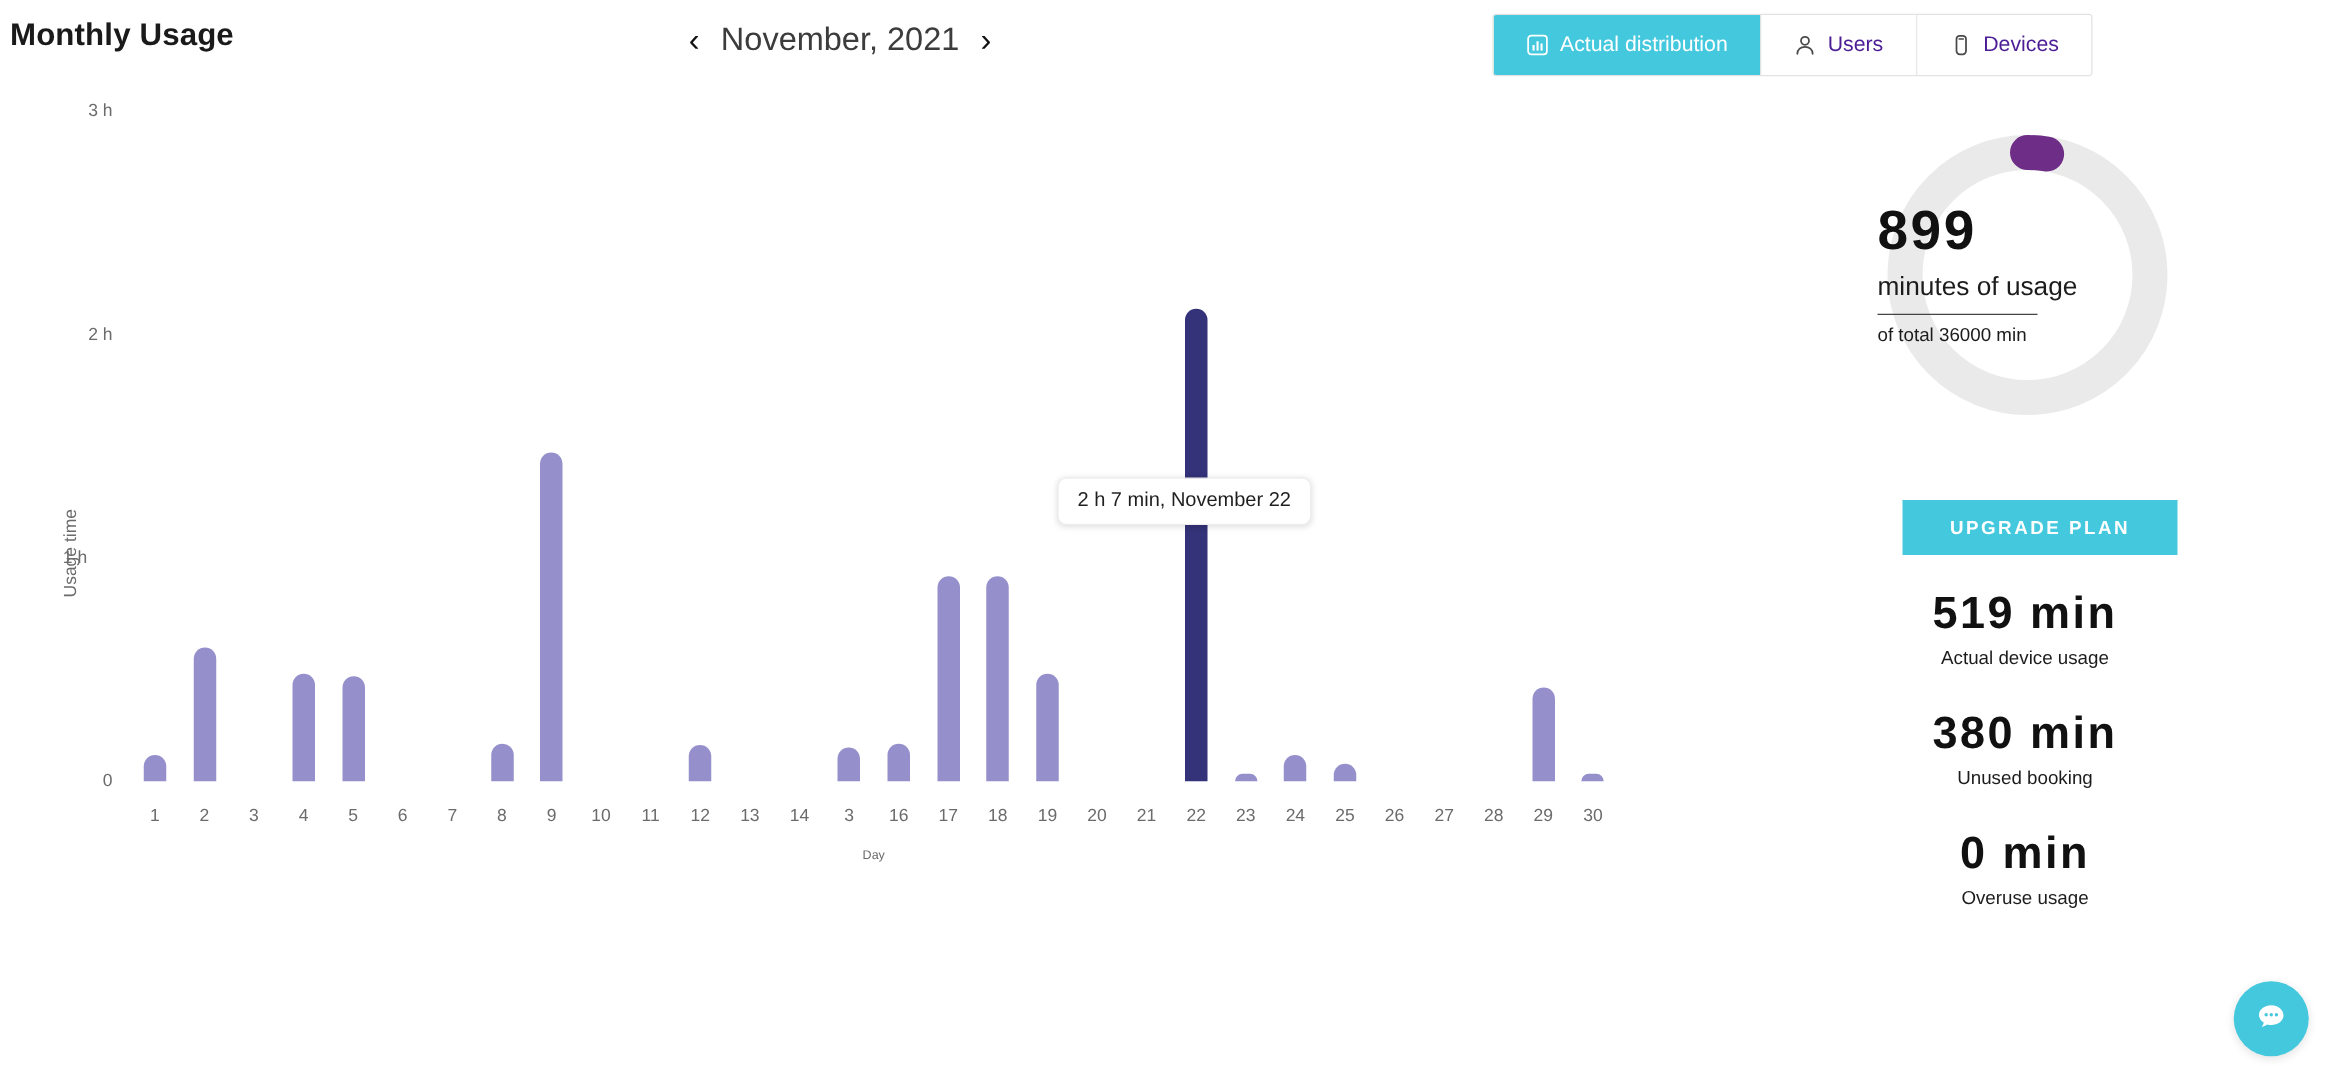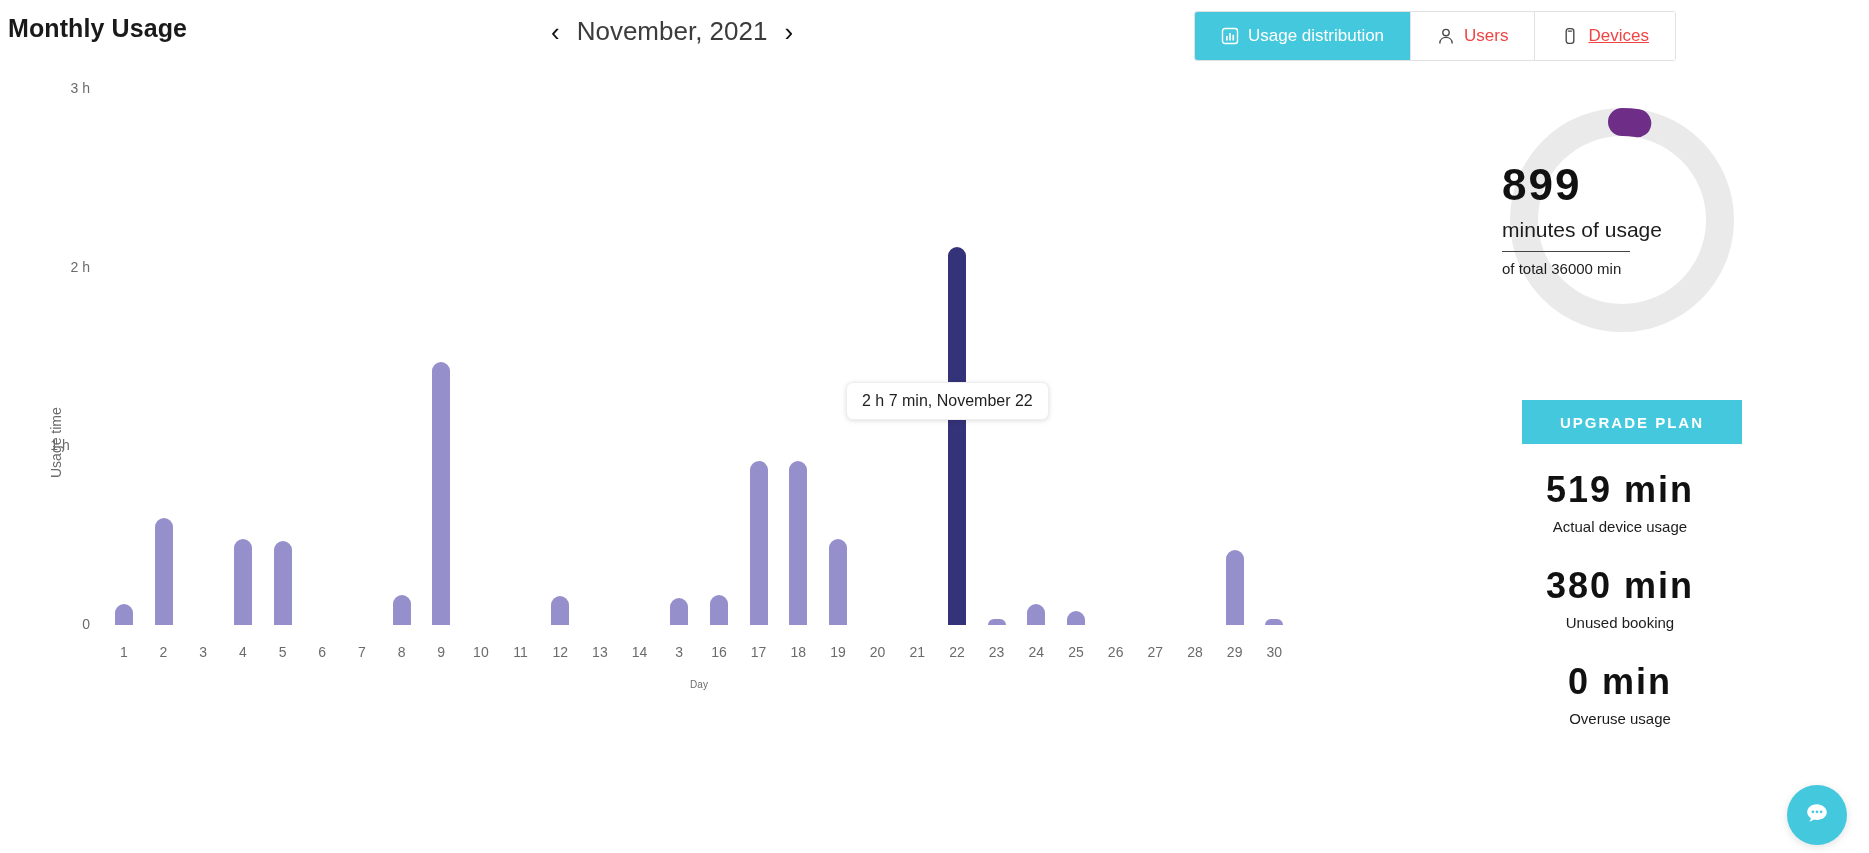--- a/index.html
+++ b/index.html
@@ -33,25 +33,25 @@
 
   .tabs {
     position: absolute; left: 1194px; top: 11px;
     display: flex; height: 50px;
     border: 1px solid #e2e2e2; border-radius: 3px;
     overflow: hidden; background: #fff;
   }
   .tab {
     display: flex; align-items: center; justify-content: center; gap: 9px;
     padding: 0 26px; height: 100%;
-    font-size: 17px; color: #ef4444; cursor: pointer;
+    font-size: 17px; color: #4c1d95; cursor: pointer;
     border-right: 1px solid #e2e2e2; background: #fff;
     white-space: nowrap;
   }
-  .tab:last-child { border-right: none; text-decoration: underline; }
+  .tab:last-child { border-right: none; }
   .tab.active { background: #44c8dd; color: #ffffff; }
   .tab .ticon { display: inline-flex; align-items: center; }
 
   
   .chart-area { position: absolute; left: 0; top: 80px; width: 1500px; height: 700px; }
   .y-label {
     position: absolute; left: 48px; top: 398px;
     transform: rotate(-90deg); transform-origin: left top;
     font-size: 14px; color: #6b6b6b; white-space: nowrap;
   }
@@ -145,21 +145,21 @@
   <div class="tabs">
     <div class="tab active">
       <span class="ticon">
         <svg width="18" height="18" viewBox="0 0 18 18">
             <rect x="1.5" y="1.5" width="15" height="15" rx="2.5" fill="none" stroke="#ffffff" stroke-width="1.4"></rect>
             <rect x="5" y="9" width="1.7" height="4.5" fill="#ffffff"></rect>
             <rect x="8.2" y="6" width="1.7" height="7.5" fill="#ffffff"></rect>
             <rect x="11.4" y="7.8" width="1.7" height="5.7" fill="#ffffff"></rect>
           </svg>
       </span>
-      <span>Usage distribution</span>
+      <span>Actual distribution</span>
     </div>
     <div class="tab">
       <span class="ticon">
         <svg width="18" height="18" viewBox="0 0 18 18">
             <circle cx="9" cy="5.6" r="3.2" fill="none" stroke="#4a4a4a" stroke-width="1.4"></circle>
             <path d="M2.9 16c0-3.4 2.7-5.6 6.1-5.6s6.1 2.2 6.1 5.6" fill="none" stroke="#4a4a4a" stroke-width="1.4" stroke-linecap="round"></path>
           </svg>
       </span>
       <span>Users</span>
     </div>

